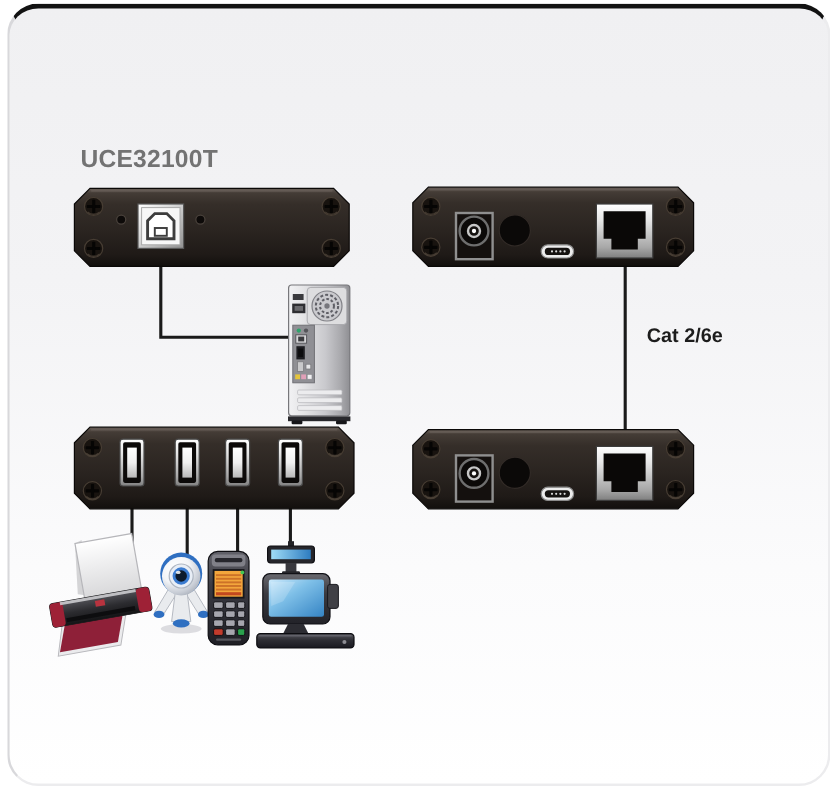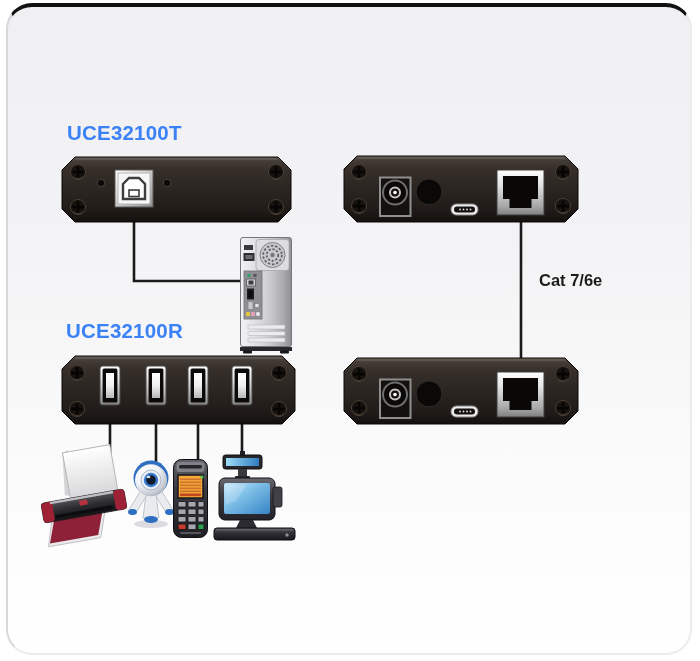--- a/index.html
+++ b/index.html
@@ -17,21 +17,21 @@
     background: linear-gradient(180deg, #f0f0f2 0%, #f3f3f5 35%, #fbfbfc 72%, #ffffff 100%);
     border: 2px solid #ececee;
     border-top: 4px solid #121212;
     border-left-color: #d8d8db;
     box-sizing: border-box;
   }
   svg.art { position: absolute; left: 0; top: 0; }
   .label {
     position: absolute;
     font-weight: bold;
-    color: #3b82f6;
+    color: #737373;
     font-size: 20.5px;
     letter-spacing: 0.2px;
     white-space: nowrap;
   }
   .label-t { left: 67px; top: 121px; }
   .label-r { left: 66px; top: 319px; }
   .cable-label {
     position: absolute; left: 539px; top: 270px;
     font-weight: bold; font-size: 16.5px; line-height: 21px;
     color: #1c1c1c; white-space: nowrap;
@@ -303,17 +303,16 @@
       <path d="M28,69 L41,69 L45,77 L24,77 Z" fill="#2c2c32"></path>
       <g>
         <rect x="2" y="77" width="81" height="12" rx="3" fill="url(#gBase)" stroke="#0c0c10" stroke-width="1"></rect>
         <rect x="4" y="78.2" width="77" height="1.2" fill="#63636a"></rect>
         <circle cx="75" cy="84" r="1.7" fill="#8d8d93"></circle>
       </g>
     </g>
   </svg>
 
   <div class="label label-t">UCE32100T</div>
-  <div class="label label-r">UCE32100R</div>
   <div class="cable-label">
-    <span>Cat 7/6e</span><br>
+    <span>Cat 2/6e</span><br>
   </div>
 </div>
 
 </body></html>

